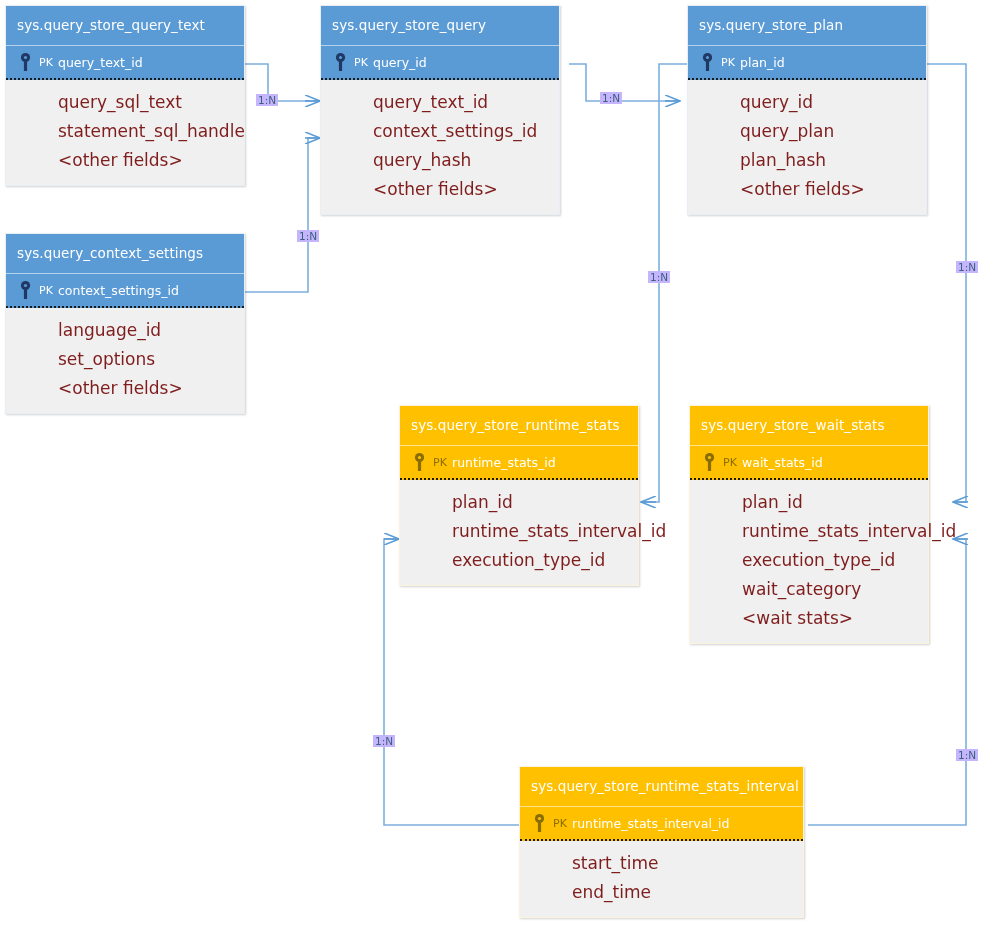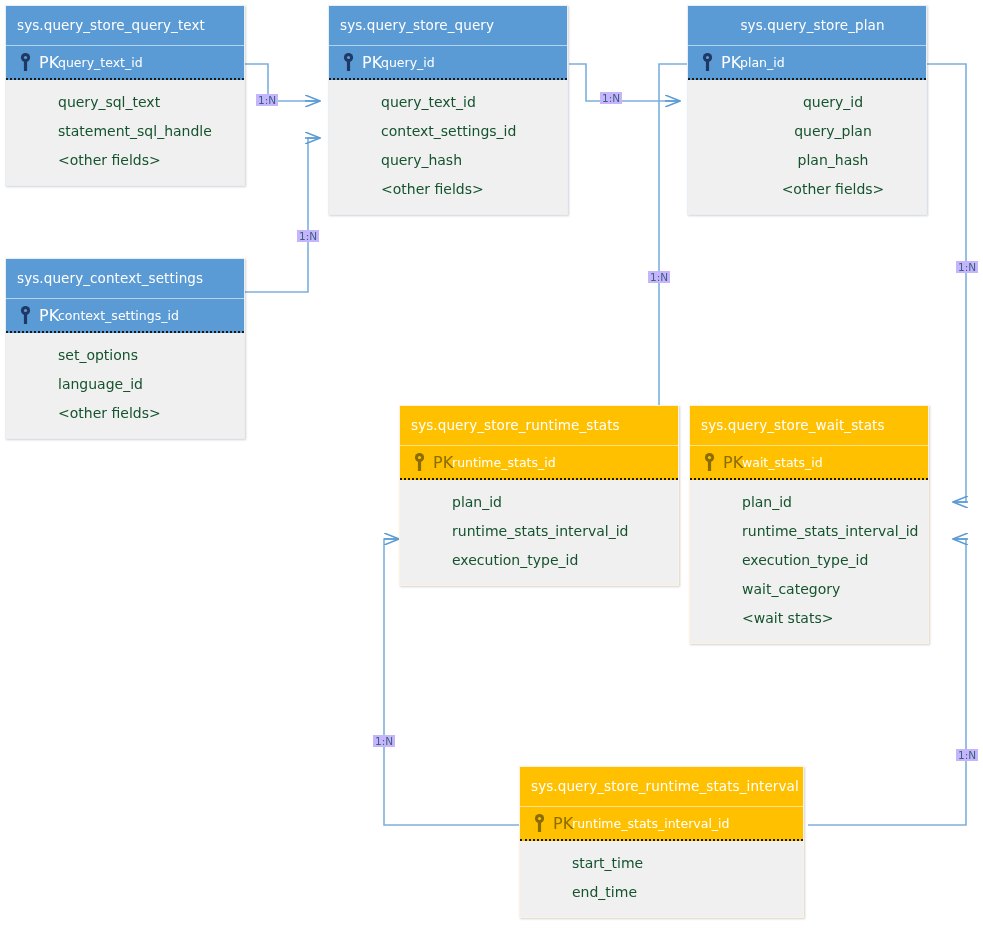--- a/index.html
+++ b/index.html
@@ -33,41 +33,41 @@
   }
   .entity .pkrow{
     box-sizing:border-box;
     height:35px;
     position:relative;
     border-top:1px solid rgba(255,255,255,0.55);
     border-bottom:2px dotted #1a1a1a;
   }
   .entity .pkrow .pklabel{
     position:absolute;left:33px;top:50%;transform:translateY(-50%);
-    font-size:16px;
+    font-size:11px;
   }
   .entity .pkrow .pkname{
     position:absolute;left:52px;top:50%;transform:translateY(-50%);
     font-size:12.5px;
     white-space:nowrap;
   }
   .keyicon{
     position:absolute;left:13px;top:50%;transform:translateY(-50%);
     width:13px;height:19px;
   }
   .entity .fields{
     padding:8px 0 10px 0;
     background:#f0f0f0;
   }
   .entity .field{
     height:29px;
     line-height:29px;
     padding-left:52px;
-    font-size:14px;
-    color:#14532d;
+    font-size:17px;
+    color:#7f1d1d;
     white-space:nowrap;
   }
 
   
   .e-blue .title{background:#5b9bd5;}
   .e-blue .pkrow{background:#5b9bd5;}
   .e-blue .pkrow .pklabel{color:#ffffff;}
   .e-blue .pkrow .pkname{color:#ffffff;}
   .e-blue{border:1px solid #e8eef5;}
 
@@ -137,77 +137,77 @@
       <span class="pklabel">PK</span>
       <span class="pkname">query_text_id</span>
     </div>
     <div class="fields">
       <div class="field">query_sql_text</div>
       <div class="field">statement_sql_handle</div>
       <div class="field">&lt;other fields&gt;</div>
     </div>
   </div>
 
-  <div class="entity e-blue" style="left:328px;top:5px;width:240px;">
+  <div class="entity e-blue" style="left:320px;top:5px;width:240px;">
     <div class="title">sys.query_store_query</div>
     <div class="pkrow">
       <svg class="keyicon" viewBox="0 0 13 19">
         <circle cx="6.5" cy="5" r="4.6" fill="#1f3864"></circle>
         <circle cx="6.5" cy="5" r="1.6" fill="#5b9bd5"></circle>
         <rect x="4.9" y="8" width="3.2" height="10.5" fill="#1f3864"></rect>
       </svg>
       <span class="pklabel">PK</span>
       <span class="pkname">query_id</span>
     </div>
     <div class="fields">
       <div class="field">query_text_id</div>
       <div class="field">context_settings_id</div>
       <div class="field">query_hash</div>
       <div class="field">&lt;other fields&gt;</div>
     </div>
   </div>
 
-  <div class="entity e-blue" style="left:687px;top:5px;width:240px;text-align:center;">
+  <div class="entity e-blue" style="left:687px;top:5px;width:240px;">
     <div class="title">sys.query_store_plan</div>
     <div class="pkrow">
       <svg class="keyicon" viewBox="0 0 13 19">
         <circle cx="6.5" cy="5" r="4.6" fill="#1f3864"></circle>
         <circle cx="6.5" cy="5" r="1.6" fill="#5b9bd5"></circle>
         <rect x="4.9" y="8" width="3.2" height="10.5" fill="#1f3864"></rect>
       </svg>
       <span class="pklabel">PK</span>
       <span class="pkname">plan_id</span>
     </div>
     <div class="fields">
       <div class="field">query_id</div>
       <div class="field">query_plan</div>
       <div class="field">plan_hash</div>
       <div class="field">&lt;other fields&gt;</div>
     </div>
   </div>
 
-  <div class="entity e-blue" style="left:5px;top:233px;width:240px;margin-top:25px;">
+  <div class="entity e-blue" style="left:5px;top:233px;width:240px;">
     <div class="title">sys.query_context_settings</div>
     <div class="pkrow">
       <svg class="keyicon" viewBox="0 0 13 19">
         <circle cx="6.5" cy="5" r="4.6" fill="#1f3864"></circle>
         <circle cx="6.5" cy="5" r="1.6" fill="#5b9bd5"></circle>
         <rect x="4.9" y="8" width="3.2" height="10.5" fill="#1f3864"></rect>
       </svg>
       <span class="pklabel">PK</span>
       <span class="pkname">context_settings_id</span>
     </div>
     <div class="fields">
+      <div class="field">language_id</div>
       <div class="field">set_options</div>
-      <div class="field">language_id</div>
-      <div class="field">&lt;other fields&gt;</div>
-    </div>
-  </div>
-
-  <div class="entity e-orange" style="left:399px;top:405px;width:280px;">
+      <div class="field">&lt;other fields&gt;</div>
+    </div>
+  </div>
+
+  <div class="entity e-orange" style="left:399px;top:405px;width:240px;">
     <div class="title">sys.query_store_runtime_stats</div>
     <div class="pkrow">
       <svg class="keyicon" viewBox="0 0 13 19">
         <circle cx="6.5" cy="5" r="4.6" fill="#8a6d00"></circle>
         <circle cx="6.5" cy="5" r="1.6" fill="#ffc000"></circle>
         <rect x="4.9" y="8" width="3.2" height="10.5" fill="#8a6d00"></rect>
       </svg>
       <span class="pklabel">PK</span>
       <span class="pkname">runtime_stats_id</span>
     </div>

